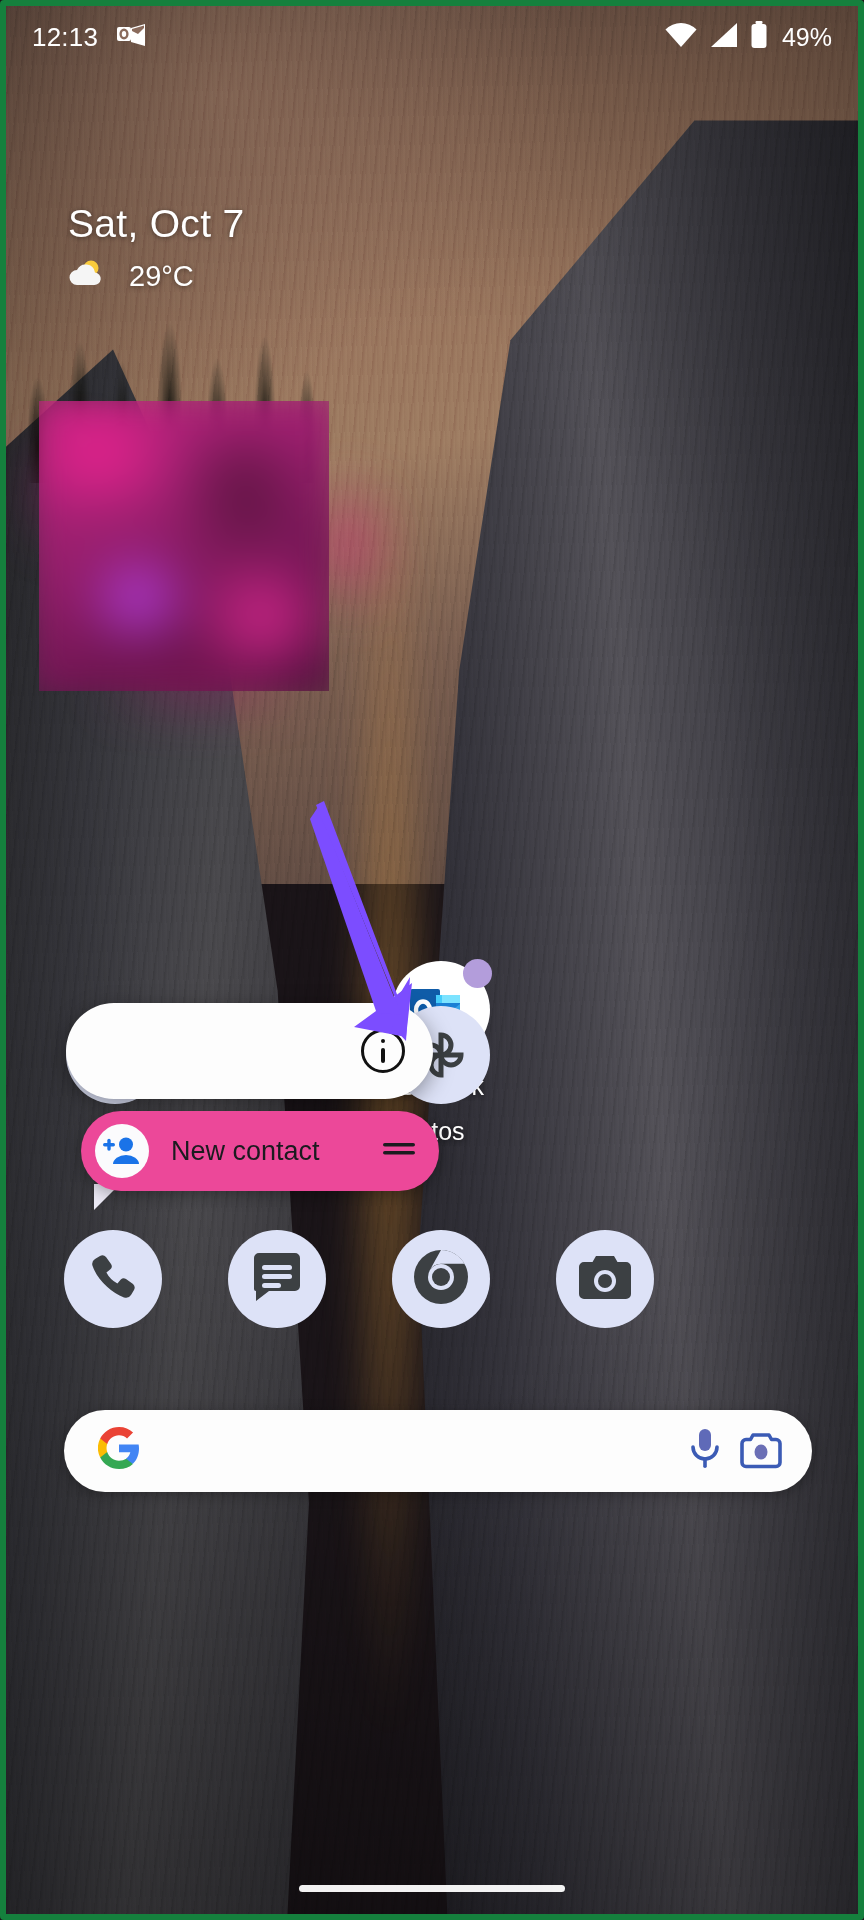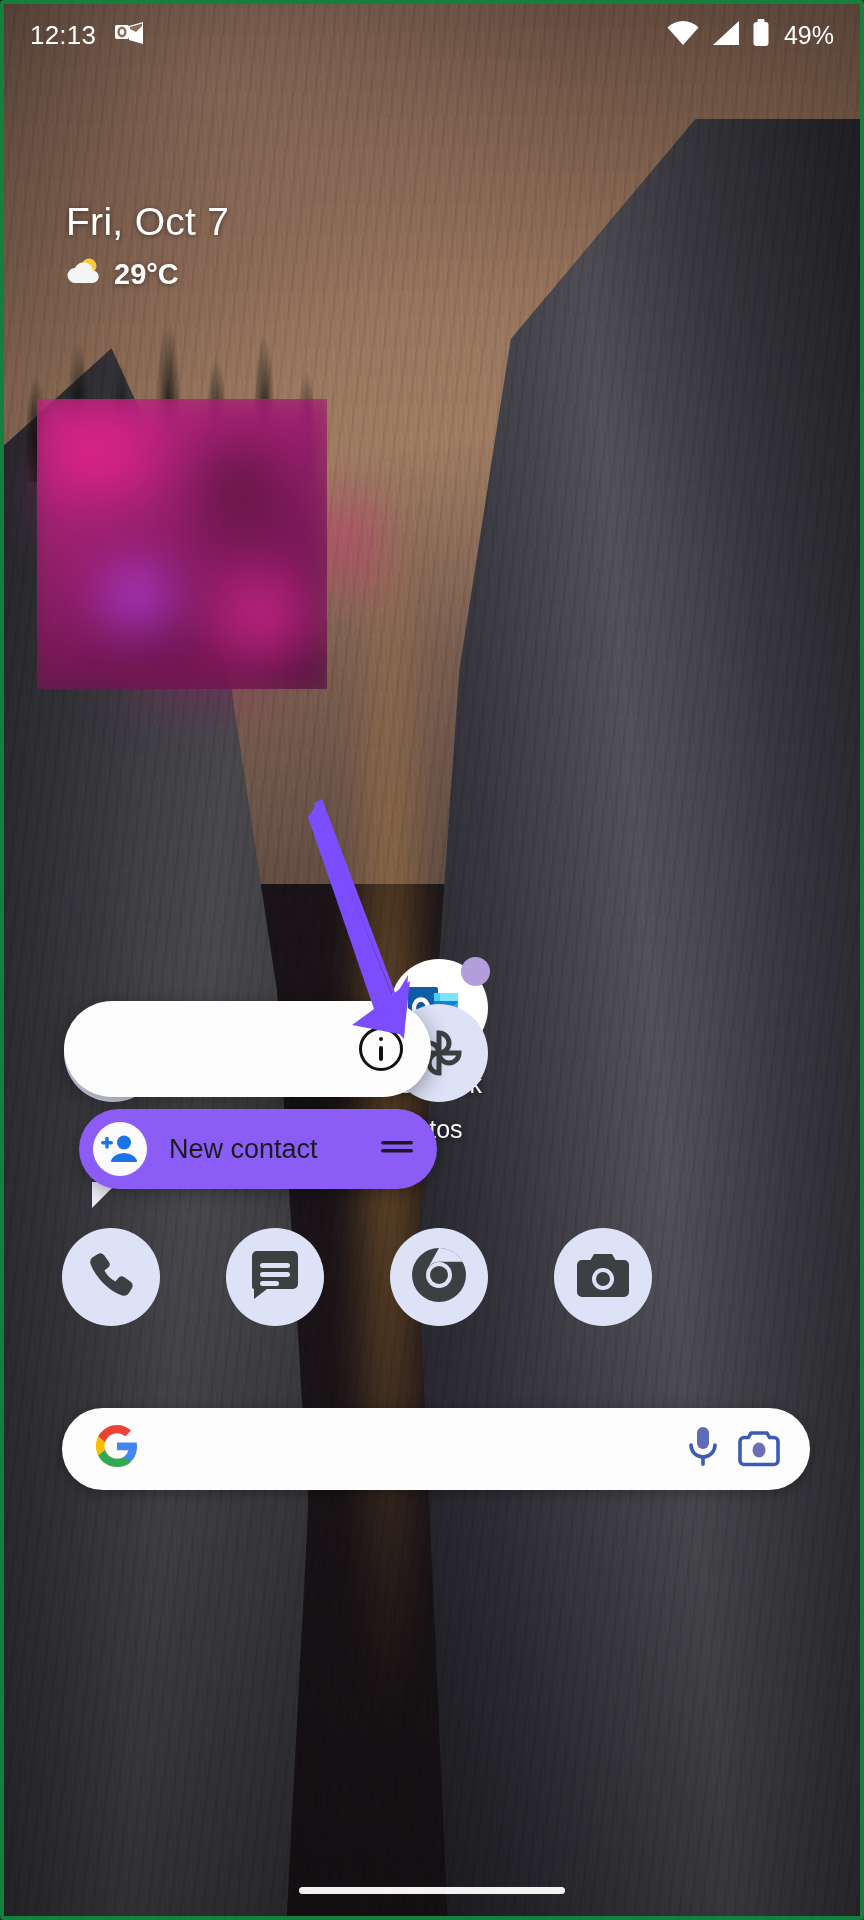--- a/index.html
+++ b/index.html
@@ -7,21 +7,21 @@
   html, body {
     width:864px; height:1920px;
     font-family:"Liberation Sans", sans-serif;
     overflow:hidden; background:#1a1418;
   }
 
   #screen {
     position:relative;
     width:864px; height:1920px;
     overflow:hidden;
-    border:4px solid #15803d;
+    border:6px solid #15803d;
     border-radius:4px;
   }
 
   
   .wallpaper { position:absolute; inset:0; overflow:hidden; }
   .wp-sky {
     position:absolute; left:0; top:0; width:100%; height:46%;
     background:
       radial-gradient(ellipse 60% 50% at 25% 10%, #9e7b66 0%, rgba(158,123,102,0) 70%),
       linear-gradient(170deg, #6d5247 0%, #8b6a56 18%, #9c7960 36%, #a07f64 50%, #7d6152 70%, #5a4740 100%);
@@ -89,22 +89,22 @@
 
   
   .datewidget {
     position:absolute; left:62px; top:196px; z-index:30; color:#fff;
   }
   .dw-date {
     font-size:39px; font-weight:400; letter-spacing:.3px;
     text-shadow:0 1px 5px rgba(0,0,0,.45);
   }
   .dw-weather {
-    margin-top:12px; display:flex; align-items:center; gap:12px;
-    font-size:29px; font-weight:700; text-shadow:0 1px 5px rgba(0,0,0,.45);
+    margin-top:12px; display:flex; align-items:center; gap:25px;
+    font-size:29px; font-weight:400; text-shadow:0 1px 5px rgba(0,0,0,.45);
   }
 
   
   .photo-widget {
     position:absolute; left:33px; top:395px; width:290px; height:290px;
     z-index:25; overflow:hidden;
   }
   .pw-inner {
     position:absolute; inset:-18px;
     background:
@@ -176,21 +176,21 @@
   }
   .info-icon::after {
     content:""; position:absolute; left:50%; top:16px;
     transform:translateX(-50%);
     width:4px; height:15px; border-radius:2px; background:#111;
   }
 
   .popup-shortcut {
     position:absolute; left:75px; top:1105px;
     width:358px; height:80px; border-radius:40px;
-    background:#8b5cf6; z-index:34;
+    background:#ec4899; z-index:34;
     display:flex; align-items:center; padding:0 24px 0 14px;
     box-shadow:0 4px 16px rgba(0,0,0,.30);
   }
   .ps-iconwrap {
     width:54px; height:54px; border-radius:50%;
     background:#fbfbfd; flex:none;
     display:flex; align-items:center; justify-content:center;
   }
   .ps-label {
     flex:1; margin-left:22px; font-size:27px; color:#1b1b1f; font-weight:400;
@@ -273,21 +273,21 @@
         <svg width="18" height="28" viewBox="0 0 18 28">
           <rect x="5.5" y="0" width="7" height="3" rx="1" fill="#fff"></rect>
           <rect x="1.5" y="3" width="15" height="24" rx="3" fill="#fff"></rect>
         </svg>
       </span>
       <span class="sb-batt-text">49%</span>
     </div>
   </div>
 
   <div class="datewidget">
-    <div class="dw-date">Fri, Oct 7</div>
+    <div class="dw-date">Sat, Oct 7</div>
     <div class="dw-weather">
       <span>
         <svg width="36" height="30" viewBox="0 0 36 30">
           <circle cx="23" cy="10" r="7.5" fill="#f9cb3c"></circle>
           <path d="M9 27 a7.5 7.5 0 0 1 0-15 a9.5 9.5 0 0 1 18 2.4 a6.3 6.3 0 0 1 -1.2 12.6 Z" fill="#f5f5f5"></path>
         </svg>
       </span>
       <span>29°C</span>
     </div>
   </div>

